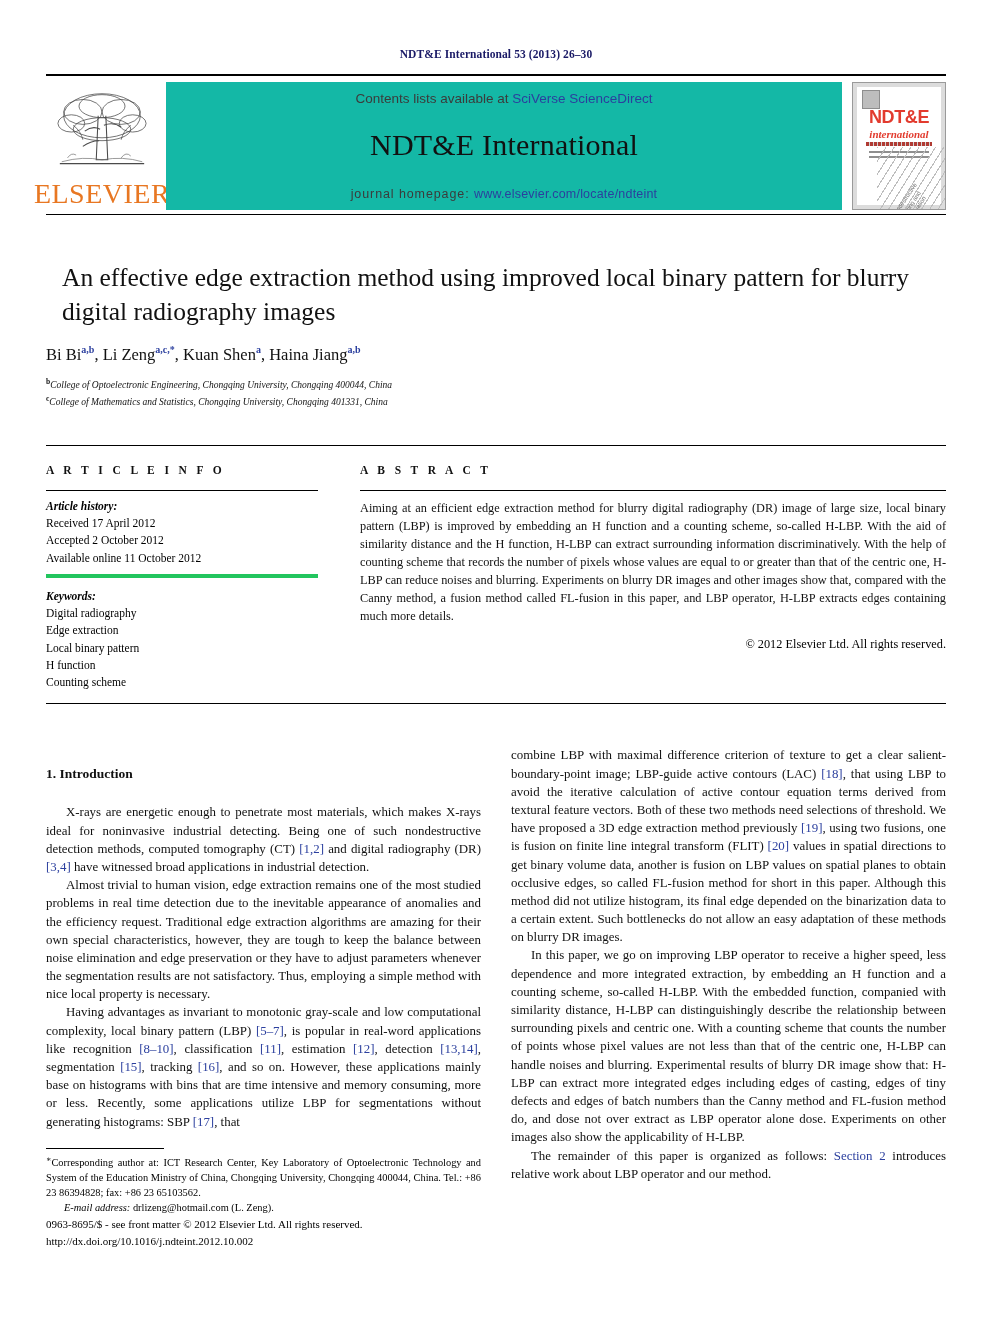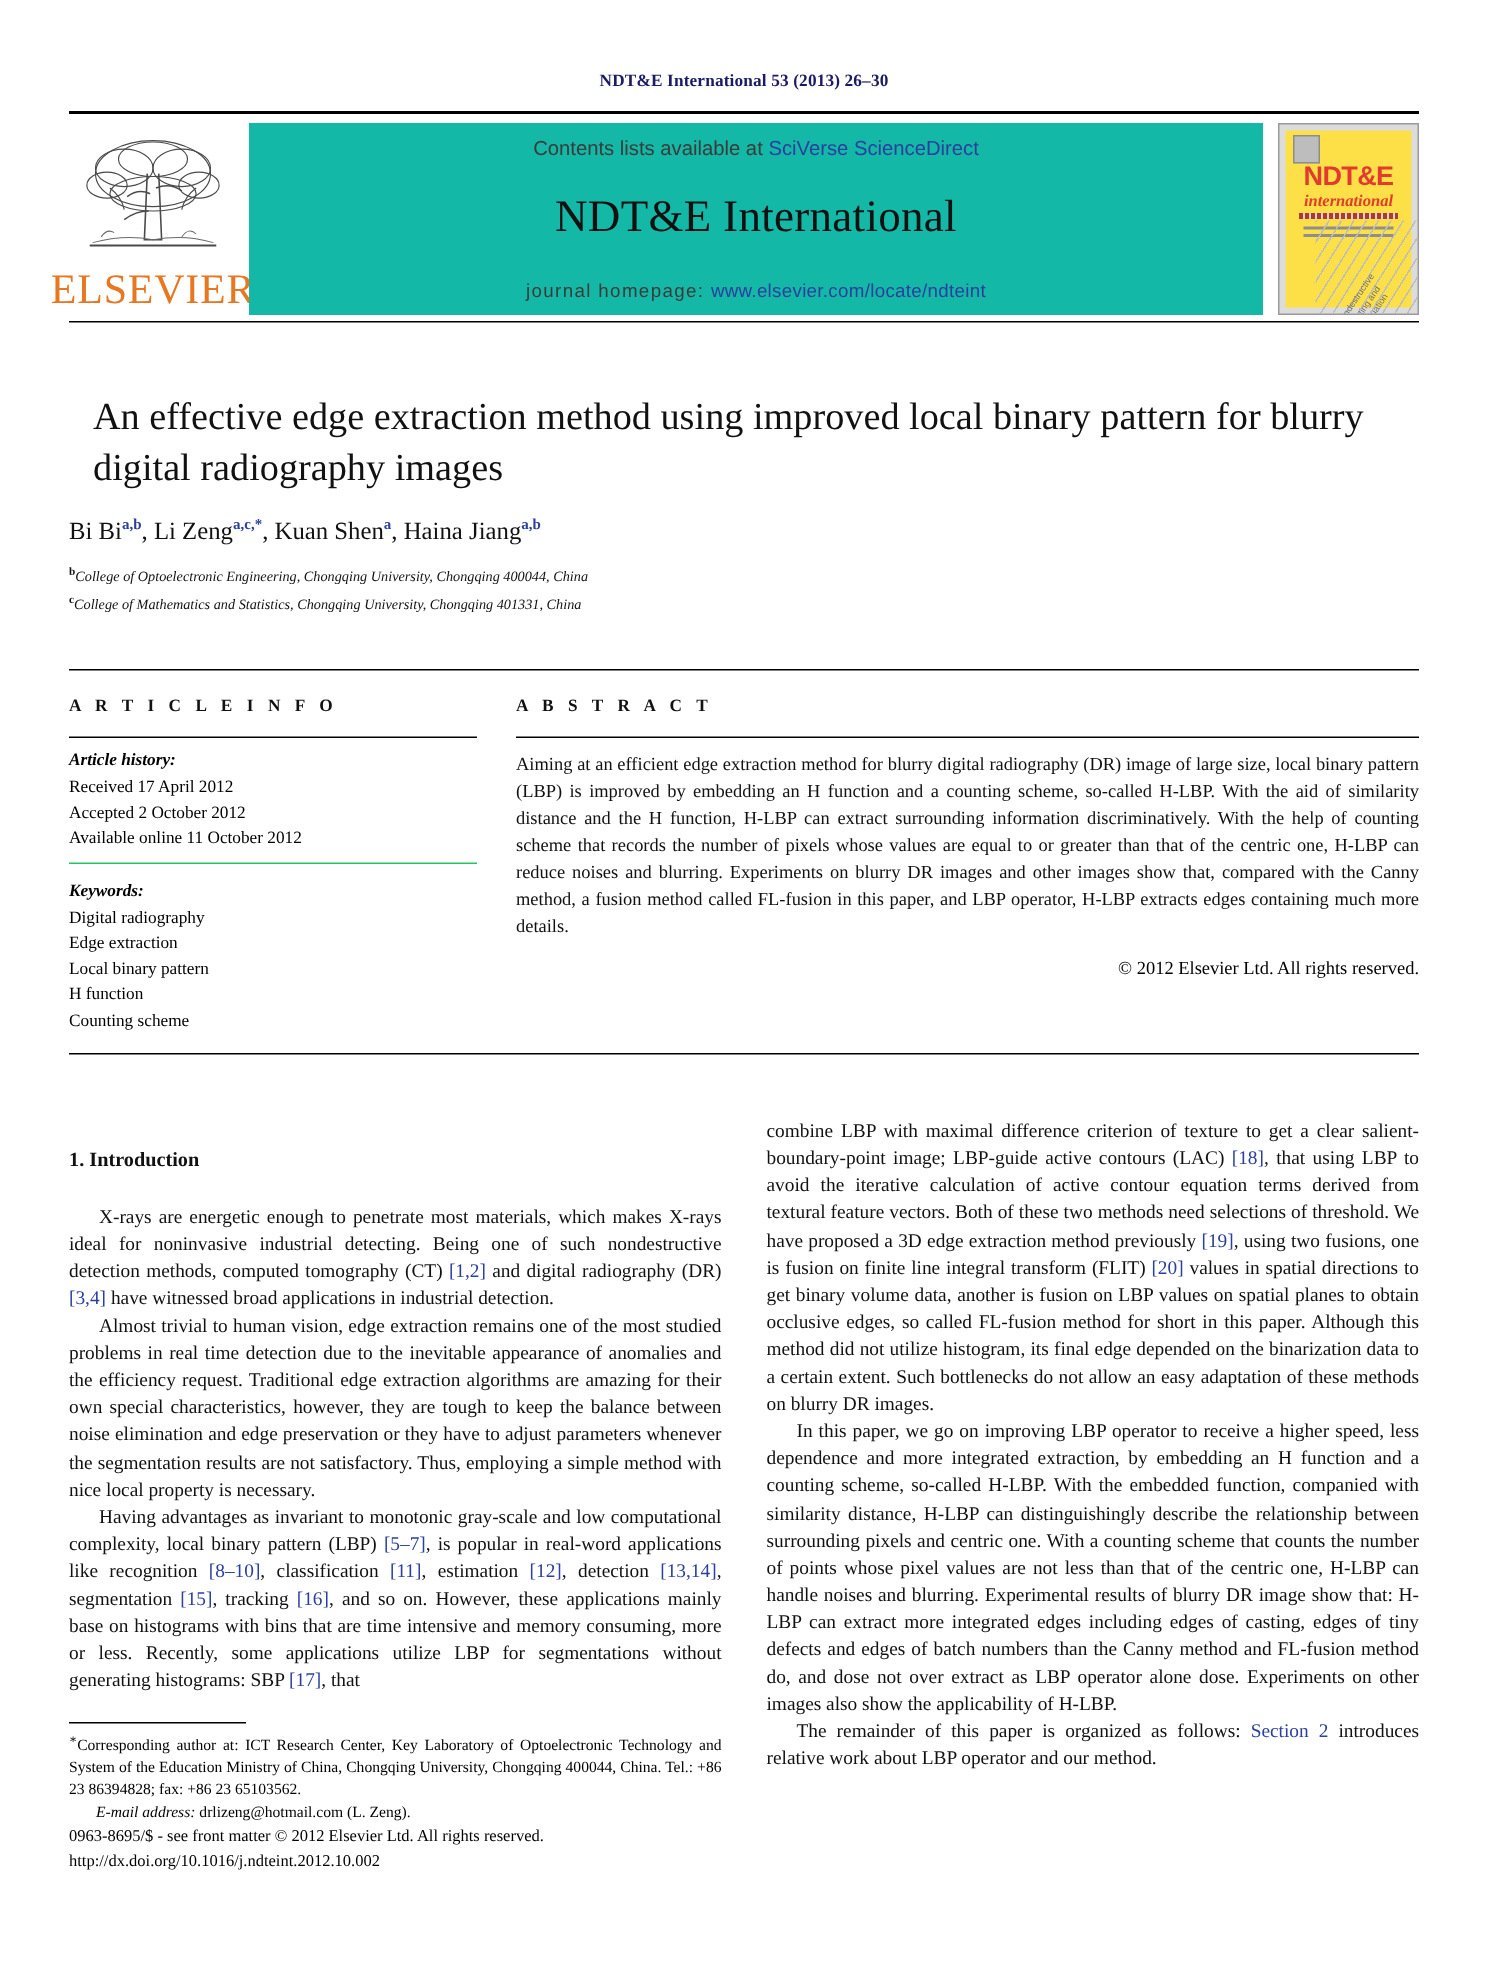--- a/index.html
+++ b/index.html
@@ -102,21 +102,21 @@
     width: 92px;
     flex: 0 0 92px;
     border: 1px solid #9a9a9a;
     background: #dcdcdc;
     position: relative;
     overflow: hidden;
   }
   .cover-inner {
     position: absolute;
     inset: 4px;
-    background: #fde047;
+    background: #ffffff;
   }
   .cover-els {
     position: absolute;
     left: 5px;
     top: 3px;
     width: 16px;
     height: 17px;
     background: #bdbdbd;
     border: 1px solid #8d8d8d;
   }
@@ -221,21 +221,21 @@
     font-style: normal;
     font-weight: bold;
   }
 
   
   .info-abstract {
     margin-top: 34px;
     border-top: 1px solid #000;
     padding-top: 18px;
     display: flex;
-    gap: 0;
+    gap: 16px;
   }
   .col-info {
     width: 272px;
     flex: 0 0 272px;
     padding-right: 26px;
   }
   .col-abstract {
     flex: 1 1 auto;
   }
   .sec-caps {
@@ -248,21 +248,21 @@
   .rule-thin { border-top: 1px solid #000; }
   .hist {
     padding-top: 7px;
     font-size: 11.5px;
     line-height: 1.5;
   }
   .hist .lbl, .kw .lbl {
     font-style: italic;
     font-weight: bold;
   }
-  .hist-wrap { border-bottom: 1px solid #22c55e; padding-bottom: 7px; }
+  .hist-wrap { border-bottom: 4px solid #22c55e; padding-bottom: 7px; }
   .kw {
     padding-top: 10px;
     font-size: 11.5px;
     line-height: 1.5;
   }
   .abstract-body {
     padding-top: 9px;
     font-size: 12.3px;
     line-height: 1.46;
     text-align: justify;

